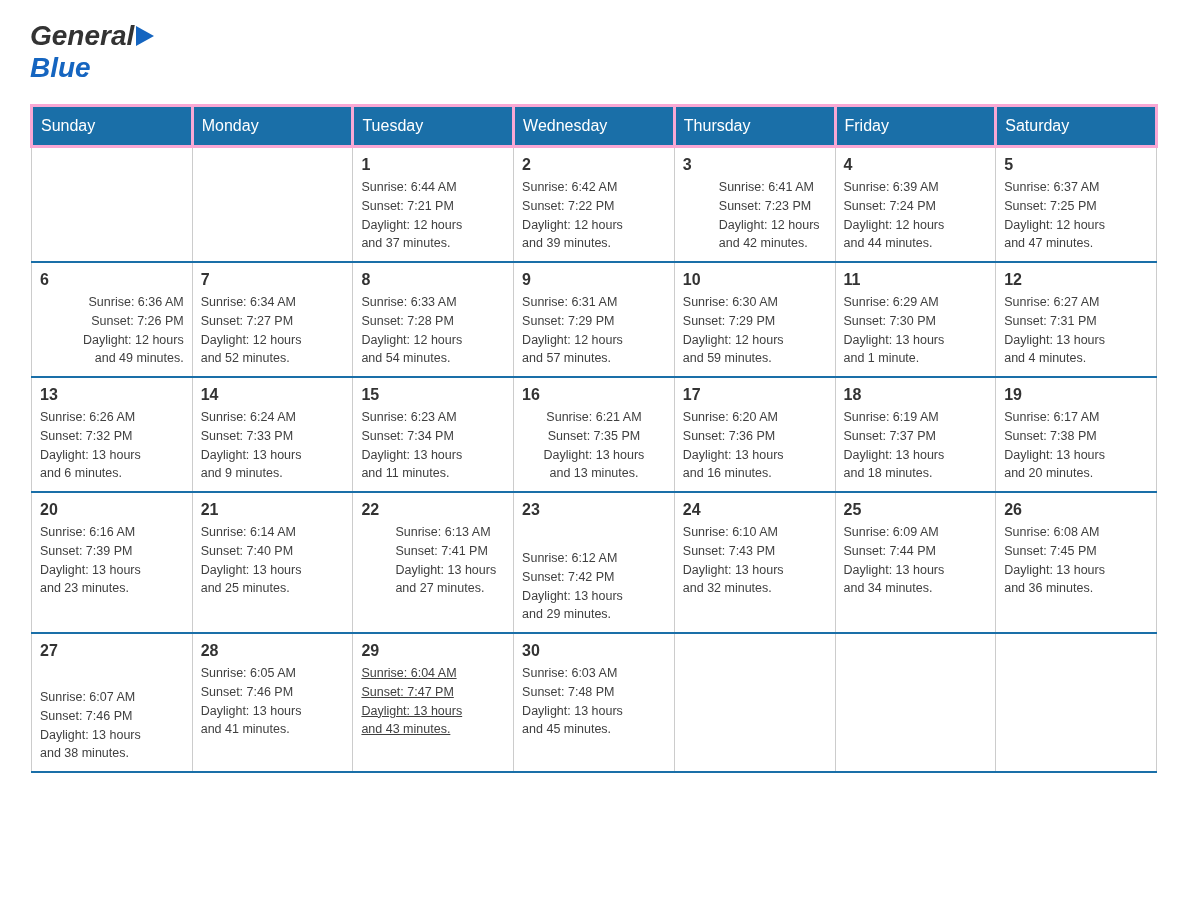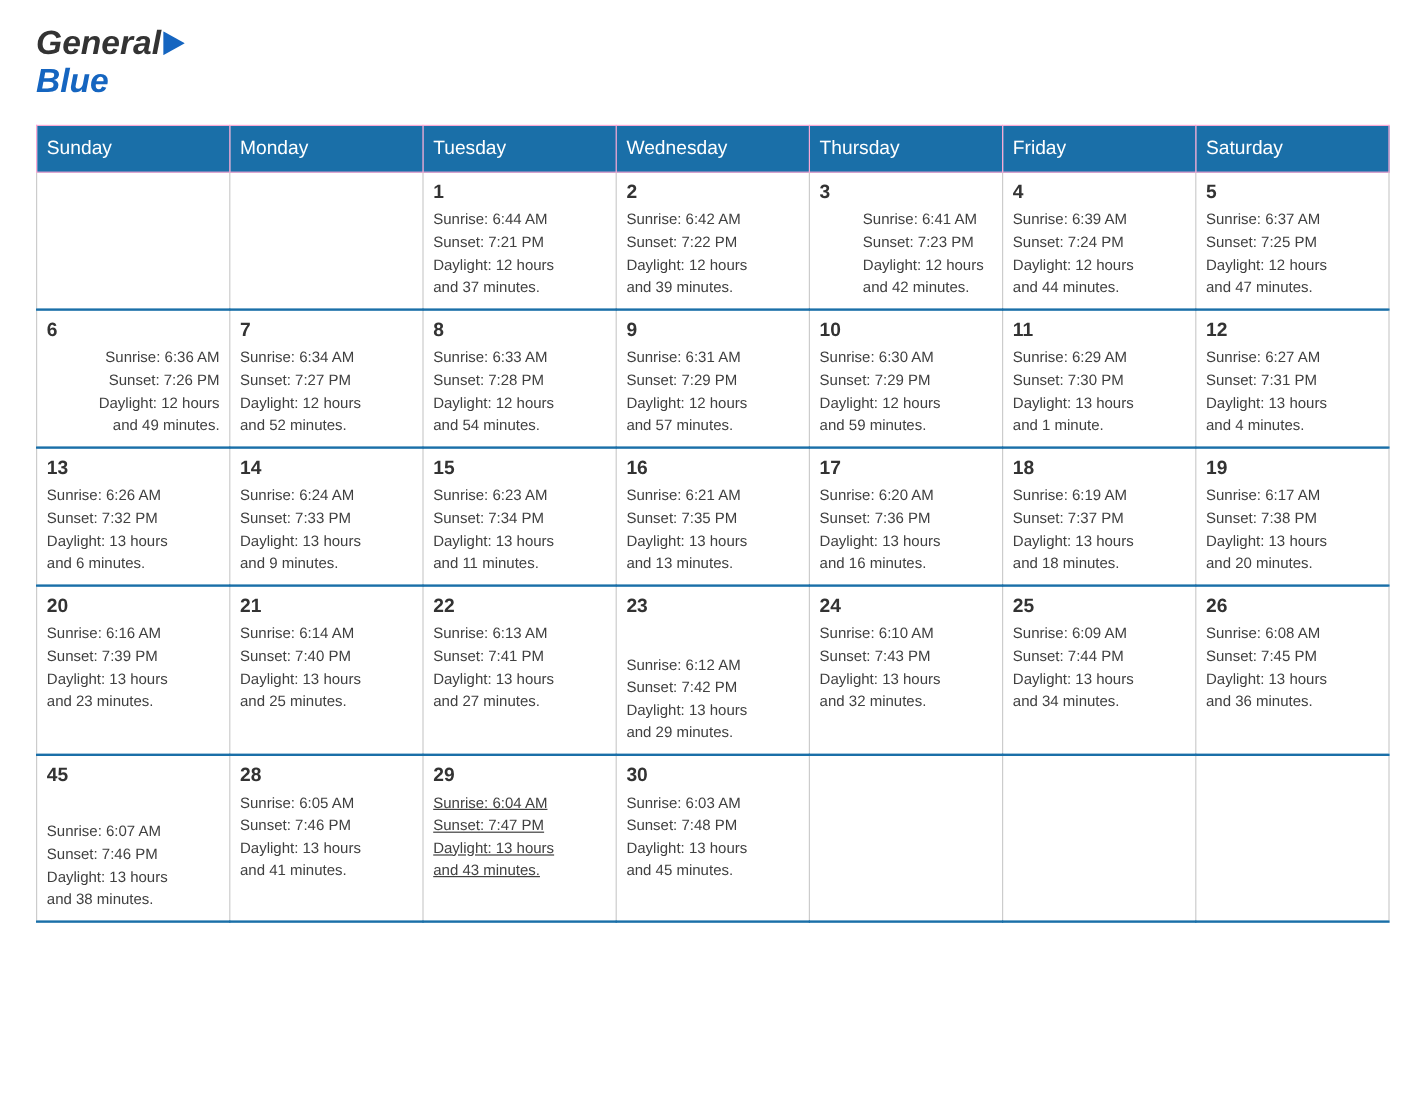--- a/index.html
+++ b/index.html
@@ -57,21 +57,21 @@
       border-collapse: collapse;
       border: 1px solid #aaa;
     }
     .calendar-table thead tr th {
       background-color: #1a6fa8;
       color: #fff;
       padding: 10px 8px;
       font-size: 16px;
       font-weight: normal;
       text-align: left;
-      border: 1px solid #f9a8d4;
+      border: 3px solid #f9a8d4;
     }
     .calendar-table tbody tr td {
       vertical-align: top;
       padding: 8px;
       border: 1px solid #ccc;
       width: 14.28%;
       min-height: 100px;
       font-size: 13px;
       color: #333;
     }
@@ -235,21 +235,21 @@
         </td>
         <td>
           <span class="day-number">15</span>
           <div class="day-info" style="white-space: pre-line;">Sunrise: 6:23 AM
 Sunset: 7:34 PM
 Daylight: 13 hours
 and 11 minutes.</div>
         </td>
         <td>
           <span class="day-number">16</span>
-          <div class="day-info" style="white-space: pre-line;">Sunrise: 6:21 AM
+          <div class="day-info" style="white-space: pre-line; text-align: center;">Sunrise: 6:21 AM
 Sunset: 7:35 PM
 Daylight: 13 hours
 and 13 minutes.</div>
         </td>
         <td>
           <span class="day-number">17</span>
           <div class="day-info" style="white-space: pre-line;">Sunrise: 6:20 AM
 Sunset: 7:36 PM
 Daylight: 13 hours
 and 16 minutes.</div>
@@ -279,21 +279,21 @@
         </td>
         <td>
           <span class="day-number">21</span>
           <div class="day-info" style="white-space: pre-line;">Sunrise: 6:14 AM
 Sunset: 7:40 PM
 Daylight: 13 hours
 and 25 minutes.</div>
         </td>
         <td>
           <span class="day-number">22</span>
-          <div class="day-info" style="white-space: pre-line;">Sunrise: 6:13 AM
+          <div class="day-info" style="white-space: pre-line; margin-left: 34px;">Sunrise: 6:13 AM
 Sunset: 7:41 PM
 Daylight: 13 hours
 and 27 minutes.</div>
         </td>
         <td>
           <span class="day-number">23</span>
           <div class="day-info" style="white-space: pre-line; margin-top: 30px;">Sunrise: 6:12 AM
 Sunset: 7:42 PM
 Daylight: 13 hours
 and 29 minutes.</div>
@@ -315,21 +315,21 @@
         <td>
           <span class="day-number">26</span>
           <div class="day-info" style="white-space: pre-line;">Sunrise: 6:08 AM
 Sunset: 7:45 PM
 Daylight: 13 hours
 and 36 minutes.</div>
         </td>
       </tr>
       <tr>
         <td>
-          <span class="day-number">45</span>
+          <span class="day-number">27</span>
           <div class="day-info" style="white-space: pre-line; margin-top: 28px;">Sunrise: 6:07 AM
 Sunset: 7:46 PM
 Daylight: 13 hours
 and 38 minutes.</div>
         </td>
         <td>
           <span class="day-number">28</span>
           <div class="day-info" style="white-space: pre-line;">Sunrise: 6:05 AM
 Sunset: 7:46 PM
 Daylight: 13 hours

